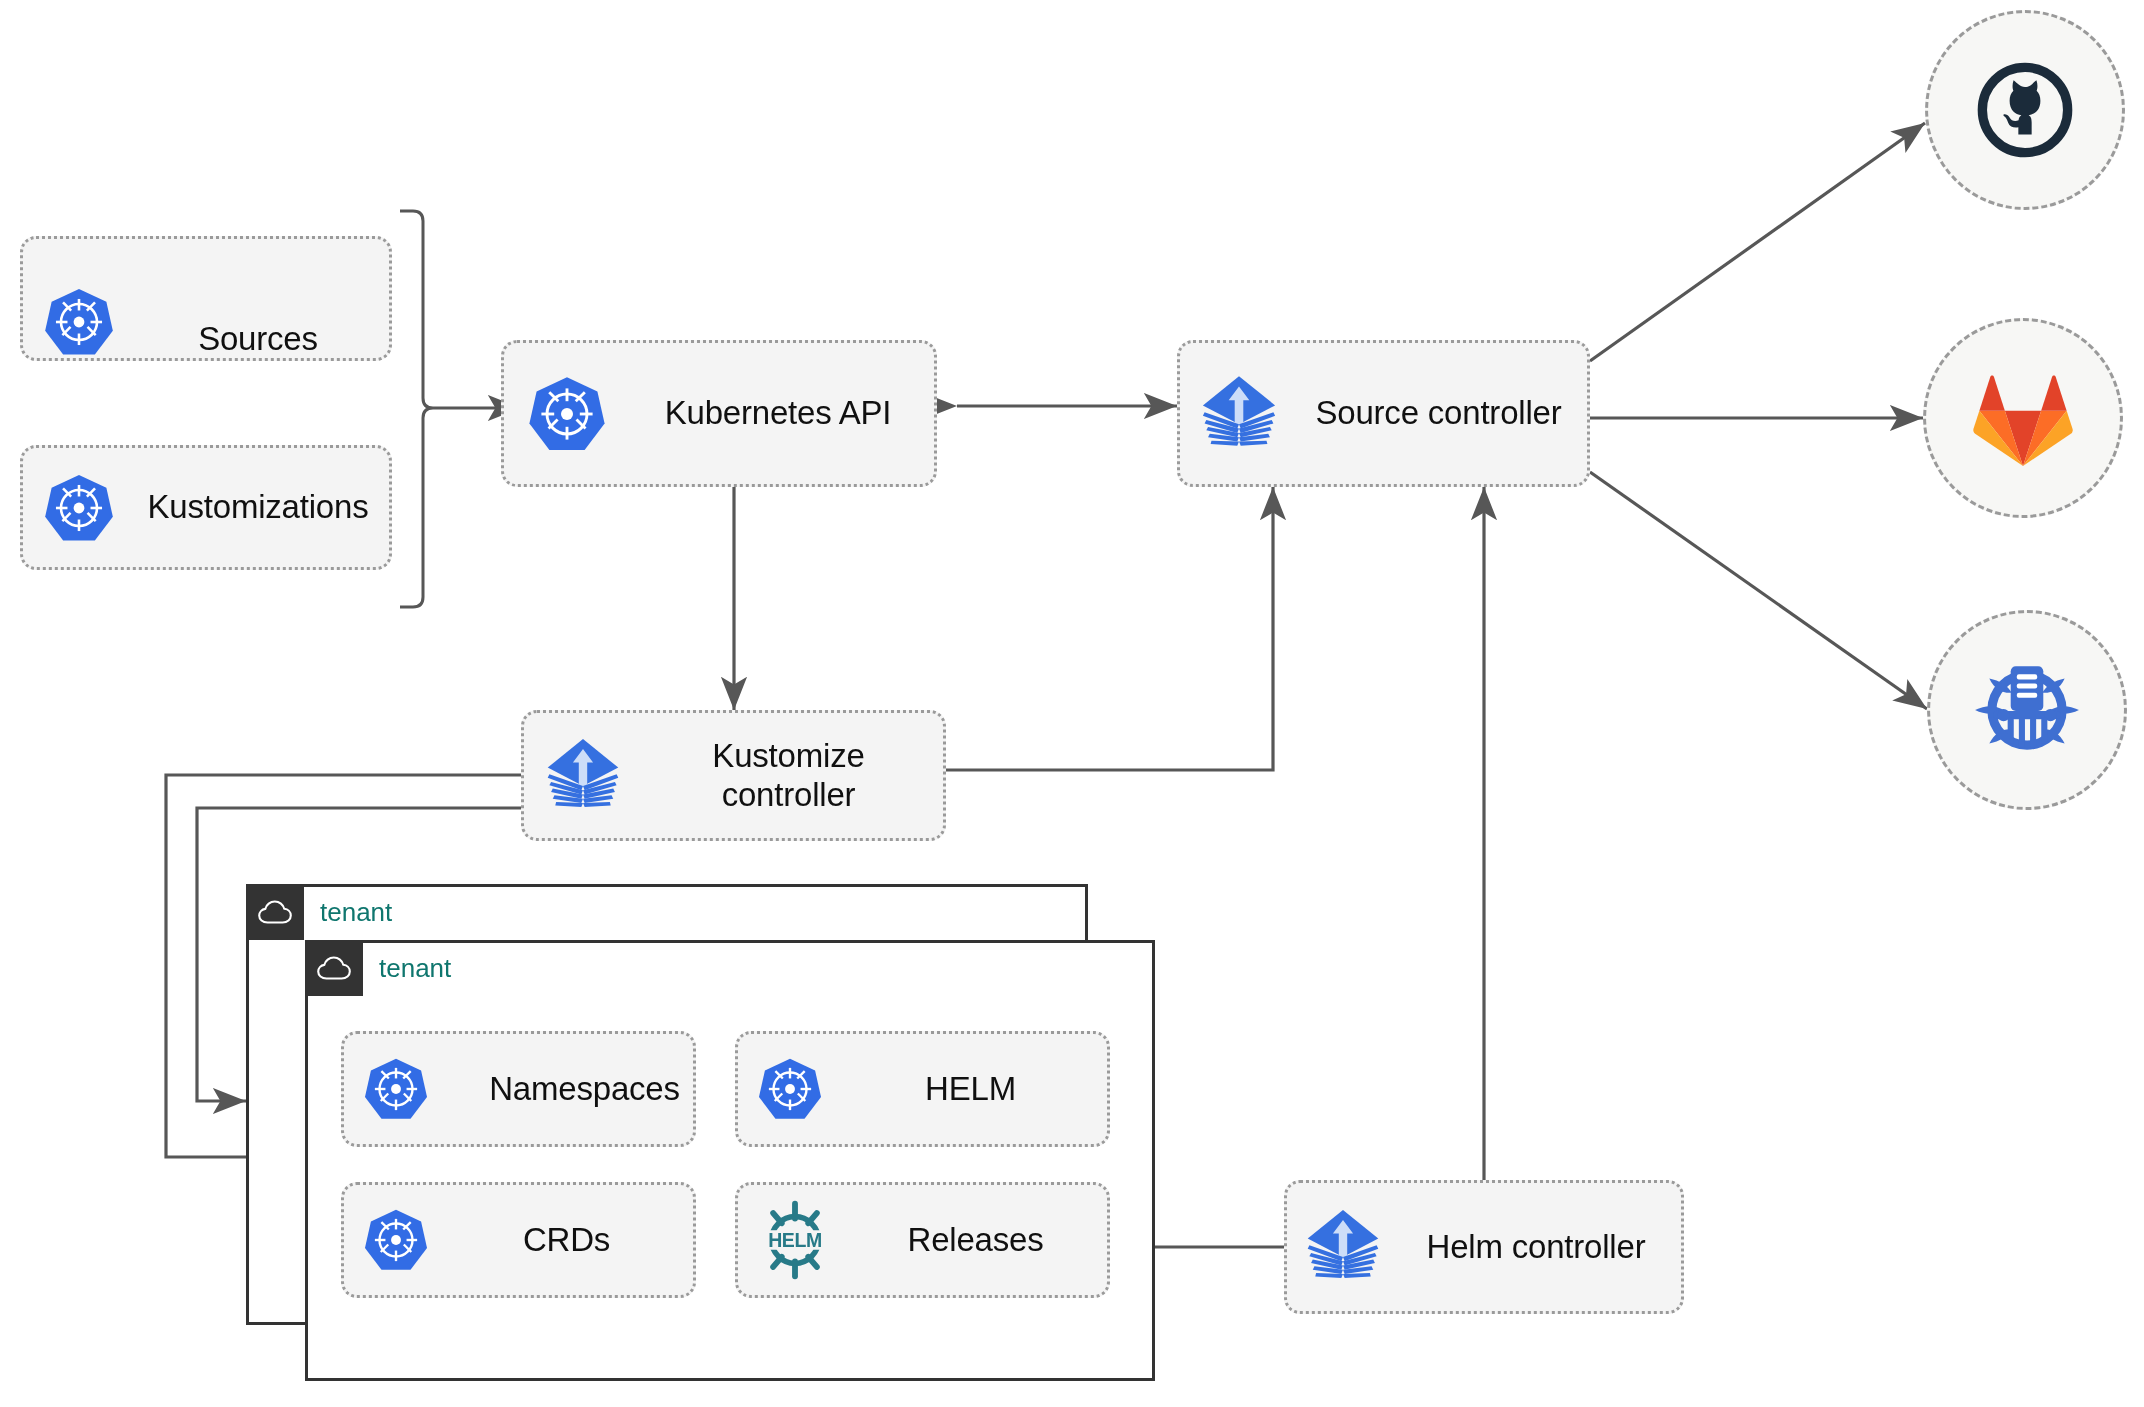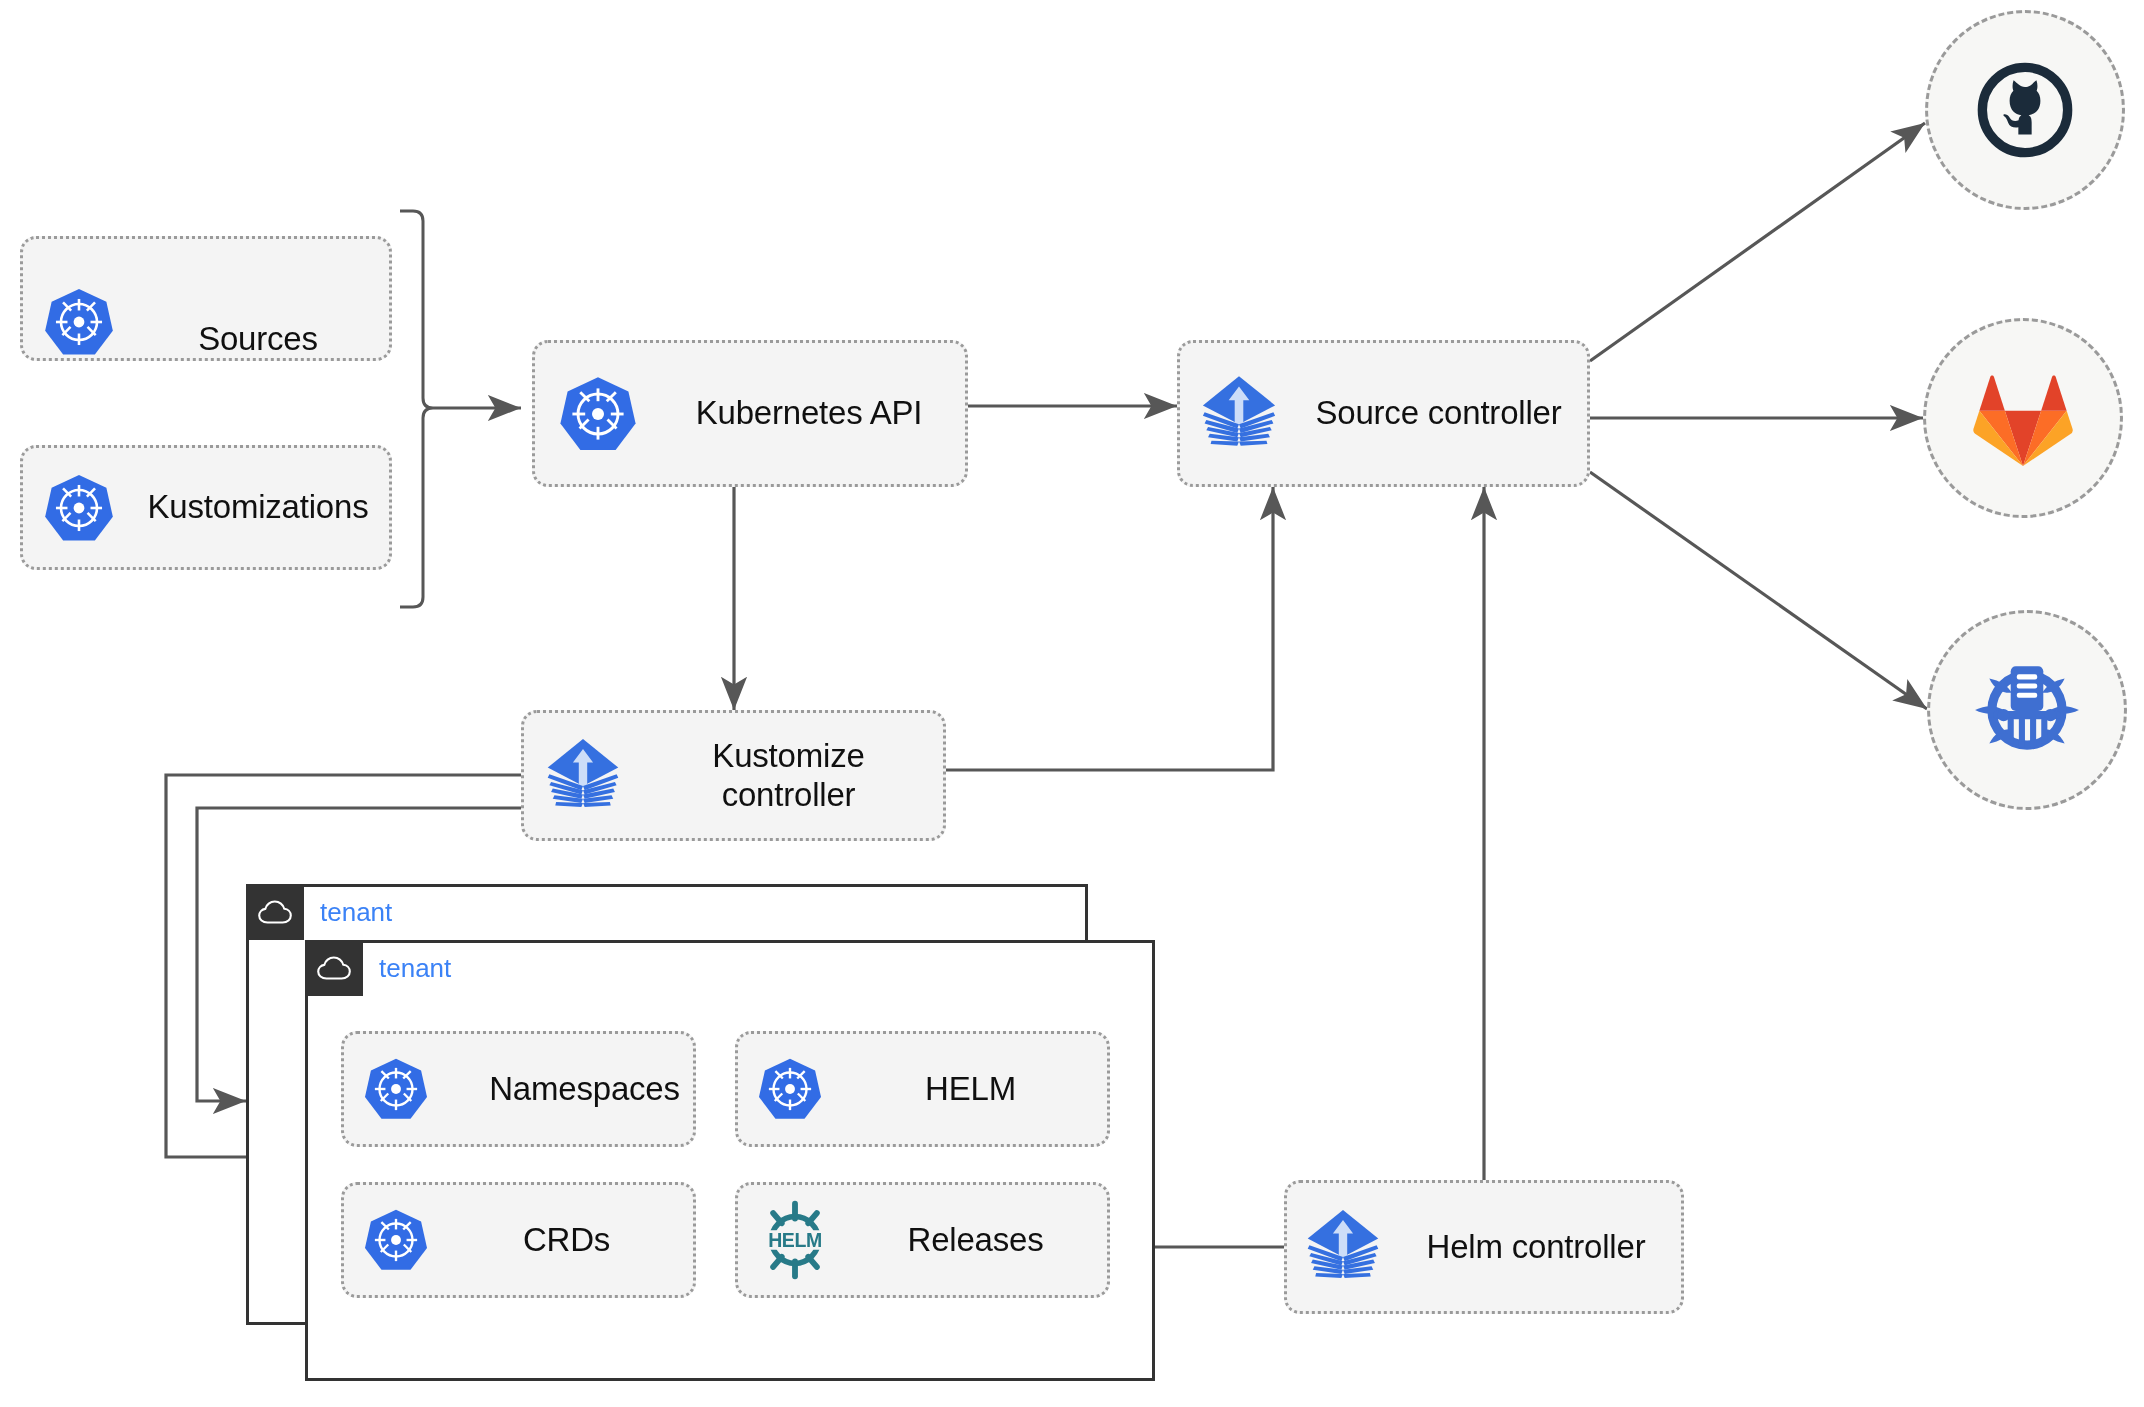--- a/index.html
+++ b/index.html
@@ -39,21 +39,21 @@
   }
   .tenant-hdr{
     position:absolute;left:-3px;top:-3px;
     height:56px;display:flex;align-items:center;
   }
   .tenant-chip{
     width:58px;height:56px;background:#333333;
     display:flex;align-items:center;justify-content:center;
   }
   .tenant-name{
-    color:#3b82f6;font-size:26px;padding-left:16px;white-space:nowrap;
+    color:#0f766e;font-size:26px;padding-left:16px;white-space:nowrap;
   }
 
   .helm-ico{display:flex;flex-direction:column;align-items:center;justify-content:center;}
 </style>
 </head>
 <body>
 
 <div id="canvas">
 
   <svg id="wires" viewBox="0 0 2144 1407">
@@ -151,21 +151,21 @@
           <path d="M60.6,58.1 l2.5,-2.5 l11.3,11.3 l-2.5,2.5 Z"></path>
           <path d="M71,21.6 l2.5,2.5 l-11.3,11.3 l-2.5,-2.5 Z"></path>
           <path d="M37,55.6 l2.5,2.5 l-11.3,11.3 l-2.5,-2.5 Z"></path>
           <circle cx="50" cy="50" r="25" fill="none" stroke="#ffffff" stroke-width="3.6"></circle>
         </g>
       </svg>
     </span>
     <span class="lbl">Kustomizations</span>
   </div>
 
-  <div class="node" style="left:532px;top:340px;width:436px;height:147px;">
+  <div class="node" style="left:501px;top:340px;width:436px;height:147px;">
     <span class="ico" style="width:126px;">
       <svg width="80" height="80" viewBox="0 0 100 100" aria-hidden="true">
         <path d="M50,4 L88,22 L97,62 L72,95 L28,95 L3,62 L12,22 Z" fill="#326ce5"></path>
         <g fill="#ffffff">
           <circle cx="50" cy="50" r="7.5"></circle>
           <path d="M48.2,18 h3.6 v16 h-3.6 Z"></path>
             <path d="M48.2,66 h3.6 v16 h-3.6 Z"></path>
           <path d="M18,48.2 h16 v3.6 h-16 Z"></path>
             <path d="M66,48.2 h16 v3.6 h-16 Z"></path>
           <path d="M26.6,24.1 l2.5,-2.5 l11.3,11.3 l-2.5,2.5 Z"></path>

